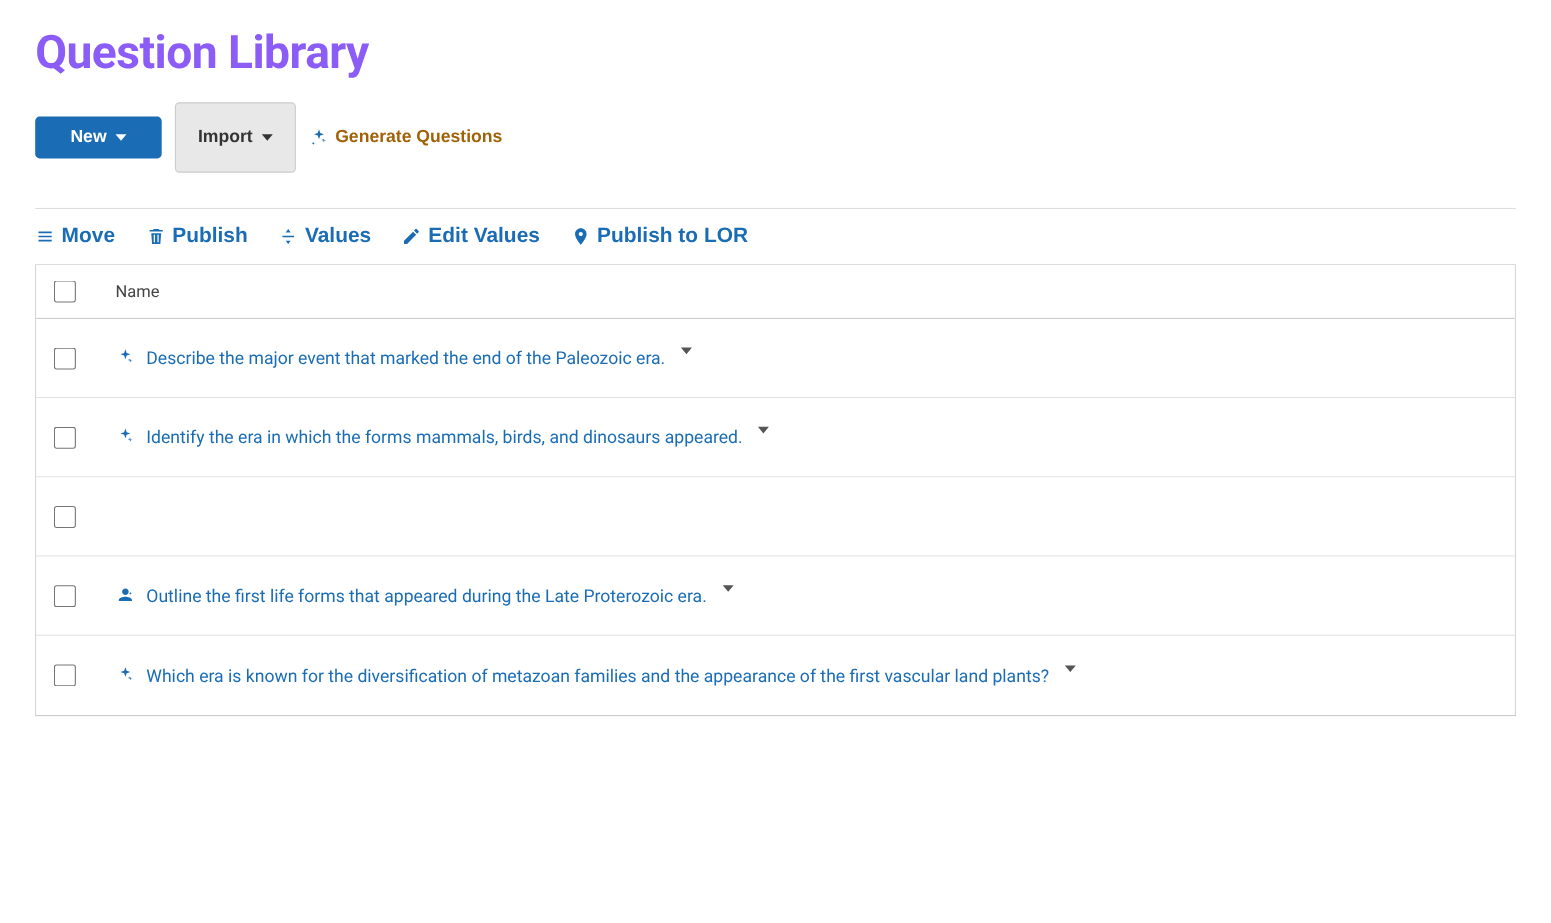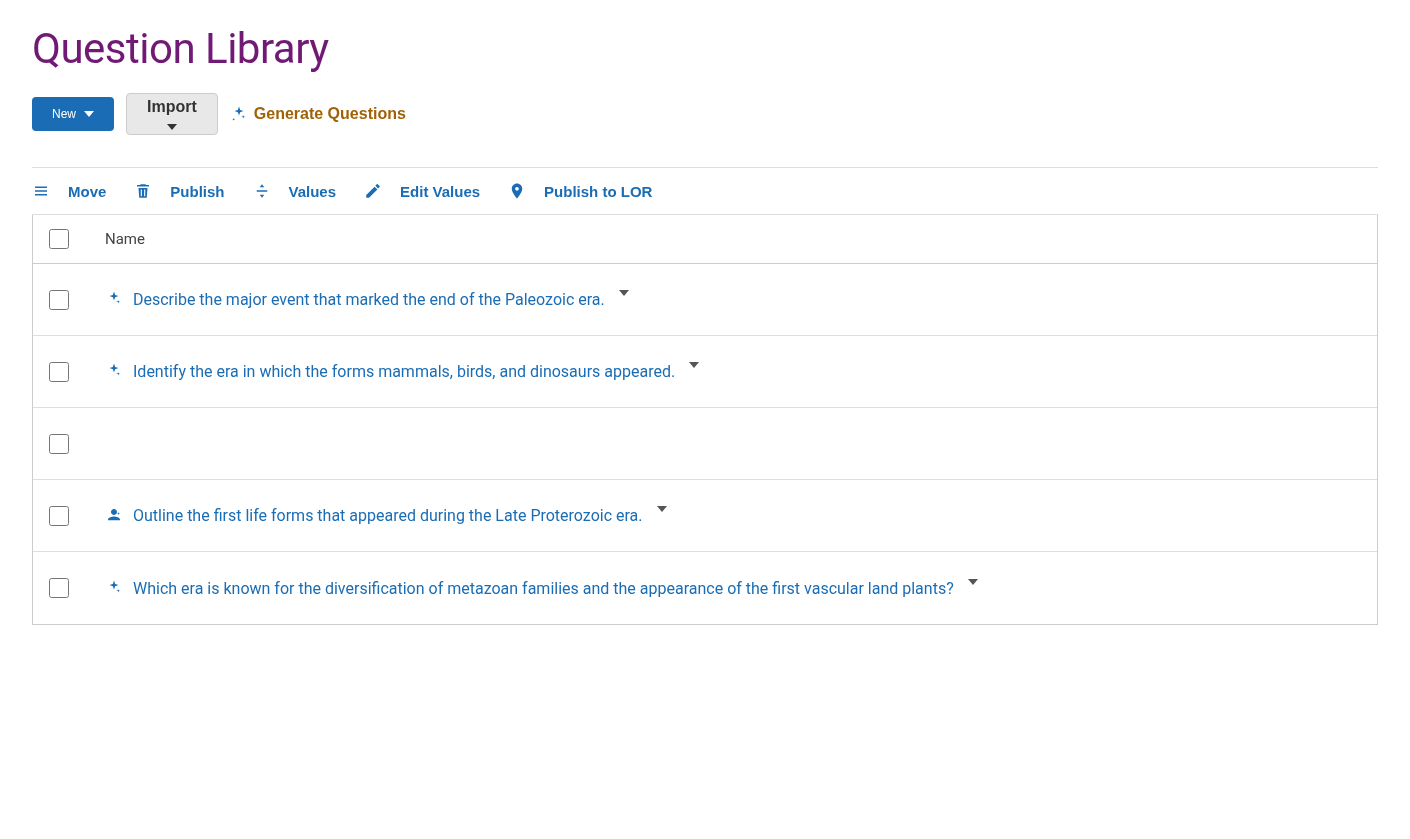--- a/index.html
+++ b/index.html
@@ -7,57 +7,56 @@
       font-family: -apple-system, BlinkMacSystemFont, 'Segoe UI', Roboto, sans-serif;
       background: #fff;
       color: #333;
     }
     .page-container {
       max-width: 1410px;
       padding: 24px 32px;
     }
     .page-title {
       font-size: 42px;
-      font-weight: 400;
-      color: #701a75;
+      font-weight: 700;
+      color: #8b5cf6;
       margin-bottom: 20px;
       letter-spacing: -0.5px;
     }
     .toolbar-row {
       display: flex;
       align-items: center;
       gap: 12px;
       margin-bottom: 32px;
     }
     .btn-new {
       background: #1a6db5;
       color: #fff;
       border: none;
       border-radius: 4px;
-      padding: 10px 20px;
-      font-size: 12px;
-      font-weight: 400;
+      padding: 10px 32px;
+      font-size: 16px;
+      font-weight: 700;
       cursor: pointer;
       display: flex;
       align-items: center;
       gap: 8px;
     }
     .btn-import {
       background: #e8e8e8;
       color: #333;
       border: 1px solid #ccc;
       border-radius: 4px;
-      padding: 4px 20px;
+      padding: 22px 20px;
       font-size: 16px;
       font-weight: 600;
       cursor: pointer;
       display: flex;
       align-items: center;
       gap: 8px;
-      flex-direction: column;
     }
     .btn-generate {
       background: none;
       border: none;
       color: #a16207;
       font-size: 16px;
       font-weight: 700;
       cursor: pointer;
       display: flex;
       align-items: center;
@@ -77,26 +76,26 @@
       gap: 28px;
       padding: 14px 0;
       border-top: 1px solid #ddd;
       border-bottom: 1px solid #ddd;
       margin-bottom: 0;
     }
     .action-btn {
       background: none;
       border: none;
       color: #1a6db5;
-      font-size: 15px;
+      font-size: 19px;
       font-weight: 600;
       cursor: pointer;
       display: flex;
       align-items: center;
-      gap: 18px;
+      gap: 6px;
     }
     .table-container {
       border: 1px solid #ccc;
       border-top: none;
     }
     .table-header-row {
       display: flex;
       align-items: center;
       padding: 14px 16px;
       border-bottom: 1px solid #ccc;

